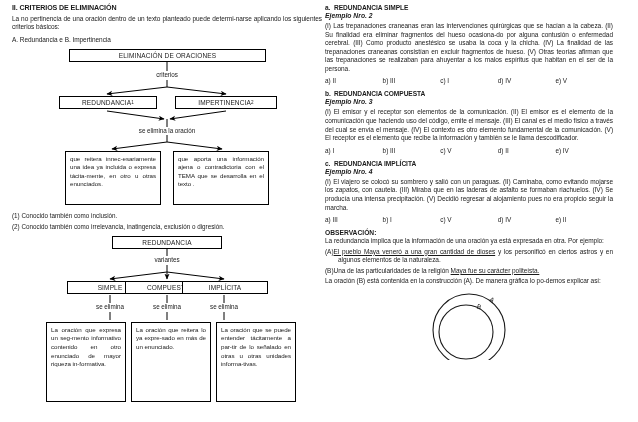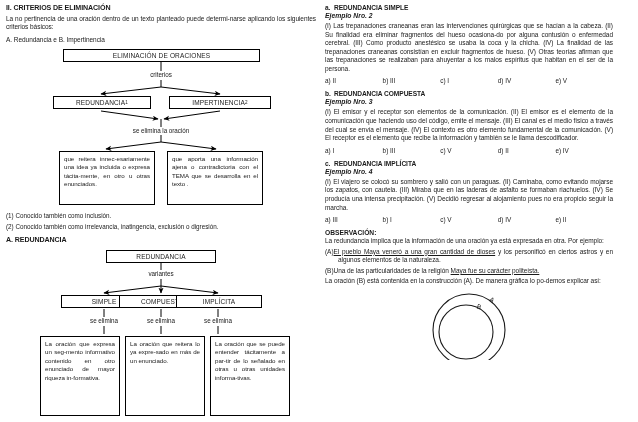--- a/index.html
+++ b/index.html
@@ -14,21 +14,21 @@
     color: #1a1a1a;
     position: relative;
     overflow: hidden;
   }
   .page {
     position: absolute;
     inset: 0;
   }
   .col-left {
     position: absolute;
-    left: 6px;
+    left: 12px;
     top: 4px;
     width: 310px;
     height: 414px;
   }
   .col-right {
     position: absolute;
     left: 325px;
     top: 4px;
     width: 288px;
     height: 414px;
@@ -188,21 +188,20 @@
       <div class="lbl" style="left:92px; top:78px; width:126px;">se elimina la oración</div>
 
       <div class="box txt" style="left:53px; top:102px; width:96px; height:54px;">que reitera innec-esariamente una idea ya incluida o expresa tácita-mente, en otro u otras enunciados.</div>
 
       <div class="box txt" style="left:161px; top:102px; width:96px; height:54px;">que aporta una información ajena o contradictoria con el TEMA que se desarrolla en el texto .</div>
     </div>
 
     <div class="note" style="margin-top:7px;">(1) Conocido también como inclusión.</div>
     <div class="note">(2) Conocido también como irrelevancia, inatingencia, exclusión o digresión.</div>
 
-    <div class="h-sec" style="margin-top:5px;">A. REDUNDANCIA</div>
 
     <div class="diagram" style="height:126px; margin-top:5px;">
       <svg width="310" height="126">
         <line x1="155" y1="13" x2="155" y2="20" stroke="#000" stroke-width="1"></line>
         <line x1="155" y1="29" x2="155" y2="36" stroke="#000" stroke-width="1"></line>
         <line x1="155" y1="36" x2="98" y2="43" stroke="#000" stroke-width="1" marker-end="url(#ah)"></line>
         <line x1="155" y1="36" x2="155" y2="43" stroke="#000" stroke-width="1" marker-end="url(#ah)"></line>
         <line x1="155" y1="36" x2="212" y2="43" stroke="#000" stroke-width="1" marker-end="url(#ah)"></line>
 
         <line x1="98" y1="59" x2="98" y2="67" stroke="#000" stroke-width="1"></line>

